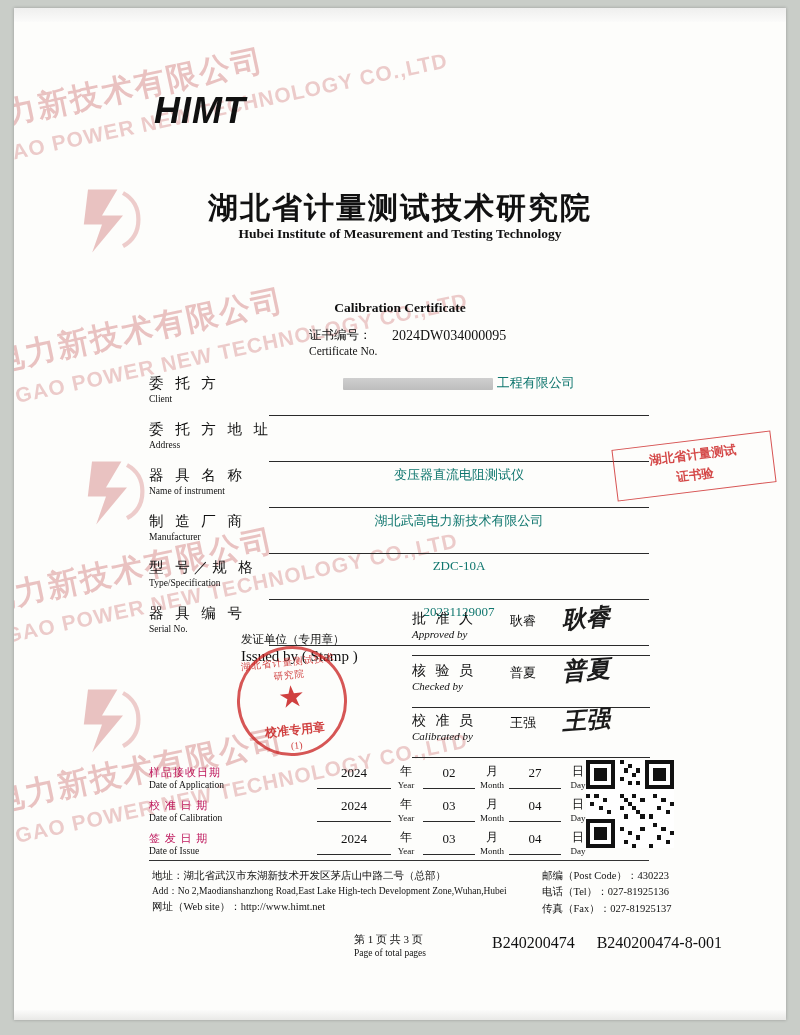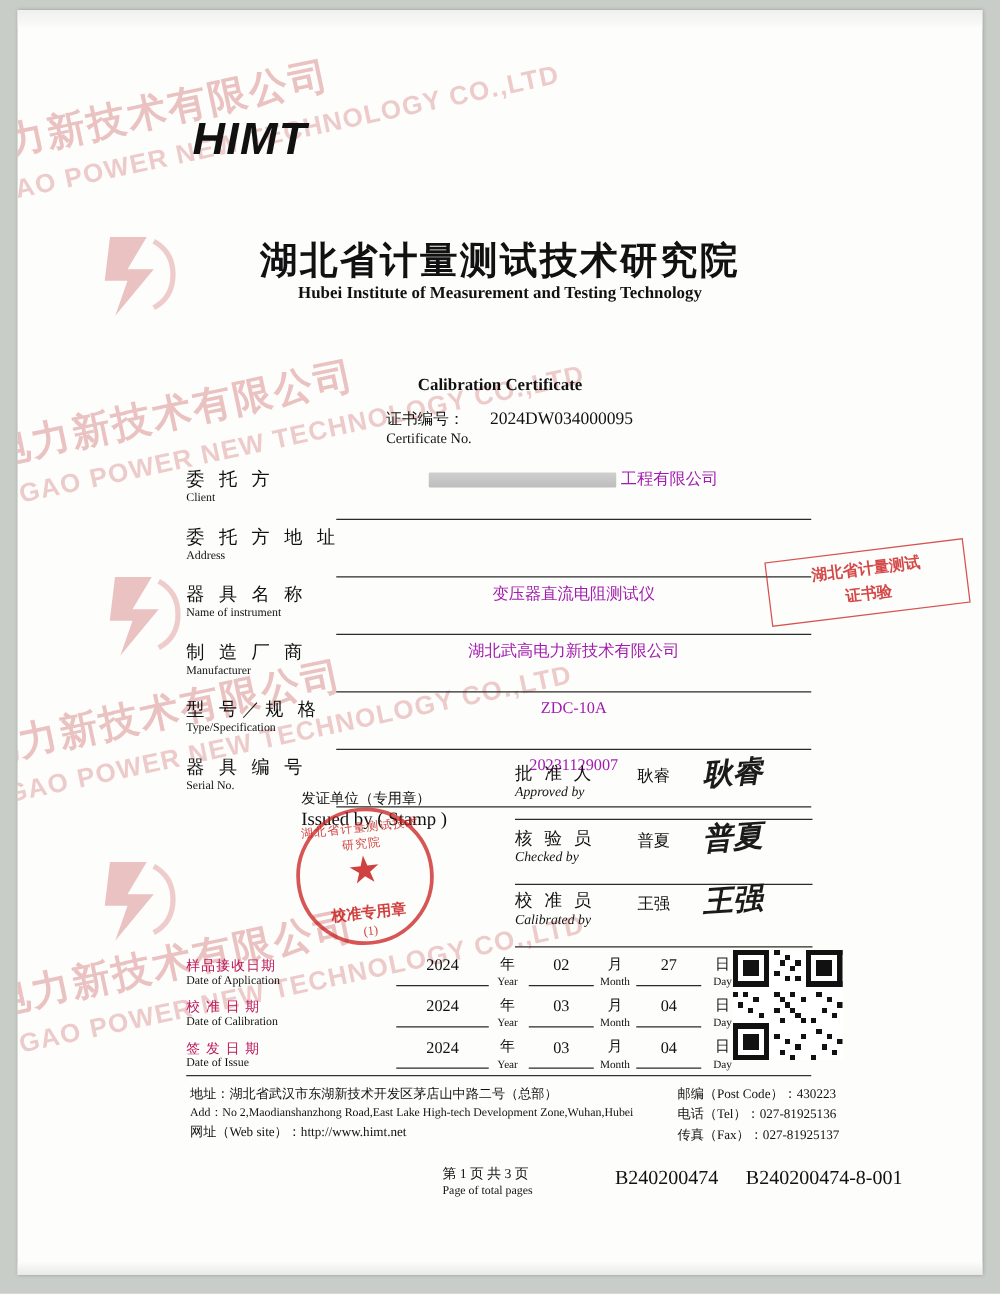--- a/index.html
+++ b/index.html
@@ -99,21 +99,21 @@
     position:absolute; left:0; top:4px; width:108px;
   }
   .field .lab .cn {
     font-size: 14.5px; color:#111; letter-spacing: 4px; white-space:nowrap;
   }
   .field .lab .en {
     font-size: 9.5px; color:#111; margin-top:1px; white-space:nowrap;
   }
   .field .val {
     position:absolute; left:120px; right:0; top:4px;
-    text-align:center; font-size: 13px; color:#a21caf;
+    text-align:center; font-size: 13px; color:#0f766e;
   }
   .field .rule {
     position:absolute; left:120px; right:0; bottom:0;
     border-bottom: 1px solid #2a2a2a;
   }
   .redact {
     display:inline-block; height:12px; vertical-align:middle;
     background: linear-gradient(#cfcfcf,#bdbdbd);
     border-radius:1px;
   }

